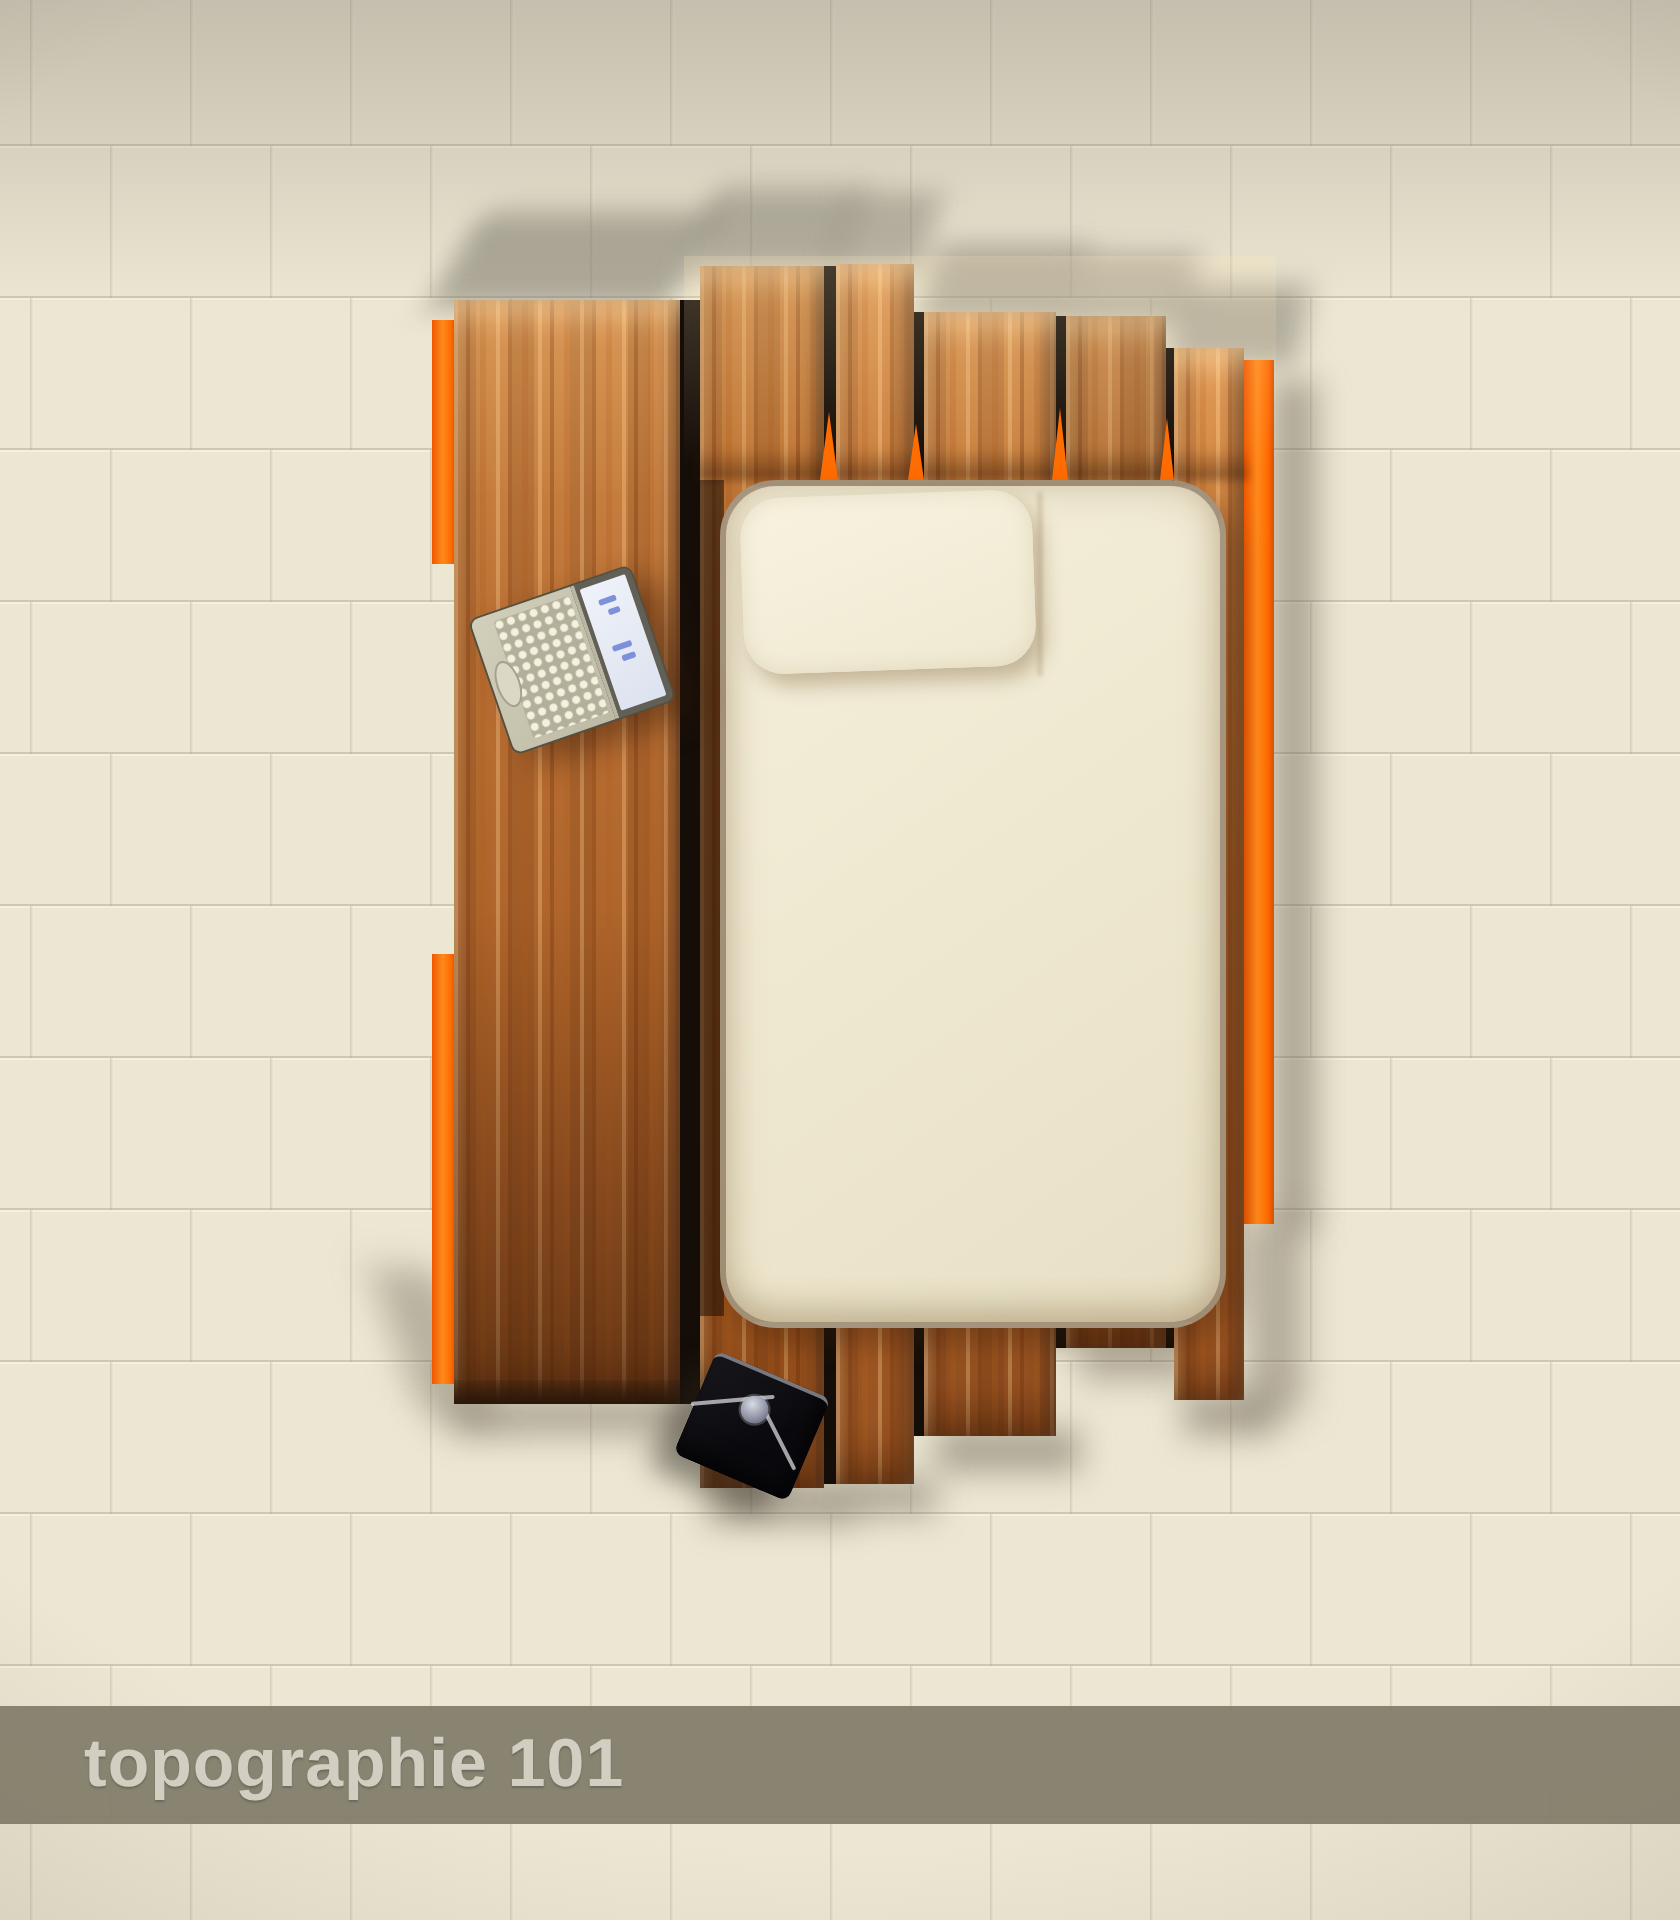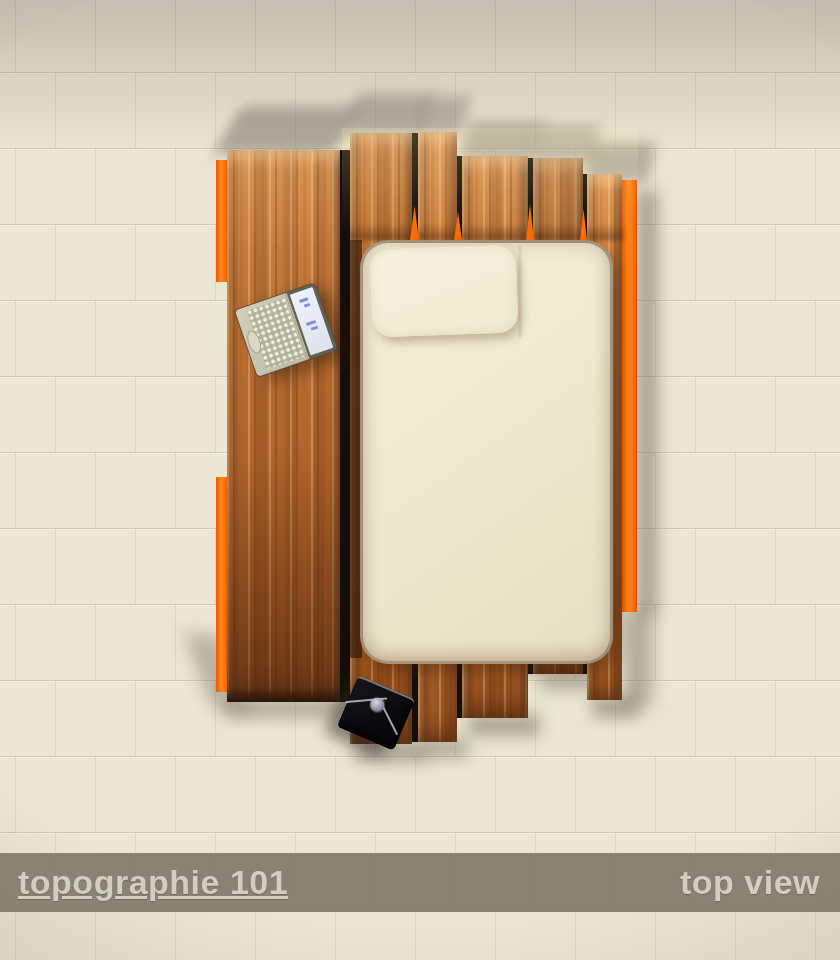--- a/index.html
+++ b/index.html
@@ -75,21 +75,21 @@
     box-shadow:-9px 11px 14px rgba(42,36,28,0.50), inset -4px -6px 10px rgba(0,0,0,0.6);}
   .bagBtn{position:absolute;border-radius:50%;
     background:radial-gradient(circle at 35% 35%,#d8dbe4,#9094a6 55%,#4e5163);
     box-shadow:0 0 0 1px rgba(255,255,255,0.22);}
   .bagStr{position:absolute;height:1.5px;background:rgba(228,228,235,0.70);border-radius:1px;}
   
   .footer{position:absolute;left:0;width:100%;display:flex;align-items:center;
     justify-content:space-between;background:rgba(131,126,108,0.95);
     color:#d2cfc2;font-weight:bold;font-size:34px;letter-spacing:0.5px;
     text-shadow:0 1px 1px rgba(60,58,48,0.35);}
-  .footer .lbl-left{margin-left:18px;text-decoration:underline;}
+  .footer .lbl-left{margin-left:42px;}
   .footer .lbl-right{margin-right:20px;}
 </style>
 </head>
 <body>
 
 <div class="stage">
 
   <div id="tiles" class="abs" style="inset:0;">
       <div class="tileRow" style="top: -4px;">
         <div class="tileSeam" style="left: 15px;"></div>
@@ -329,15 +329,14 @@
 
     <div class="bag" style="left:345px;top:685px;width:62px;height:54px;">
       <div class="bagStr" style="left:-4px;top:17px;width:42px;transform:rotate(-28deg);"></div>
       <div class="bagStr" style="left:24px;top:24px;width:40px;transform:rotate(40deg);"></div>
       <div class="bagBtn" style="left:22px;top:11px;width:14px;height:14px;"></div>
     </div>
   </div>
 
   <div class="footer" style="top:853px;height:59px;">
     <span class="lbl-left">topographie 101</span>
-    <span class="lbl-right">top view</span>
   </div>
 </div>
 
 </body></html>

